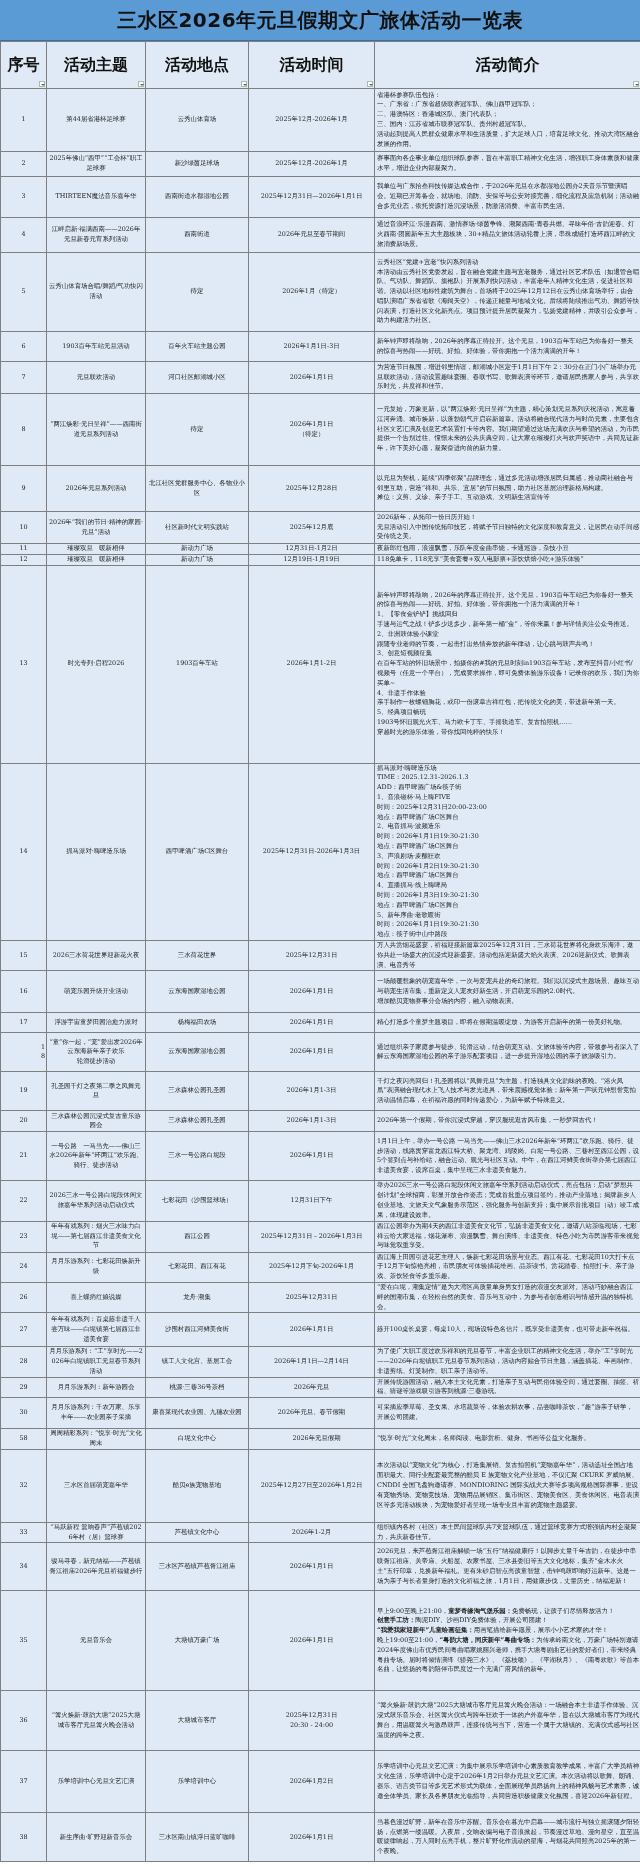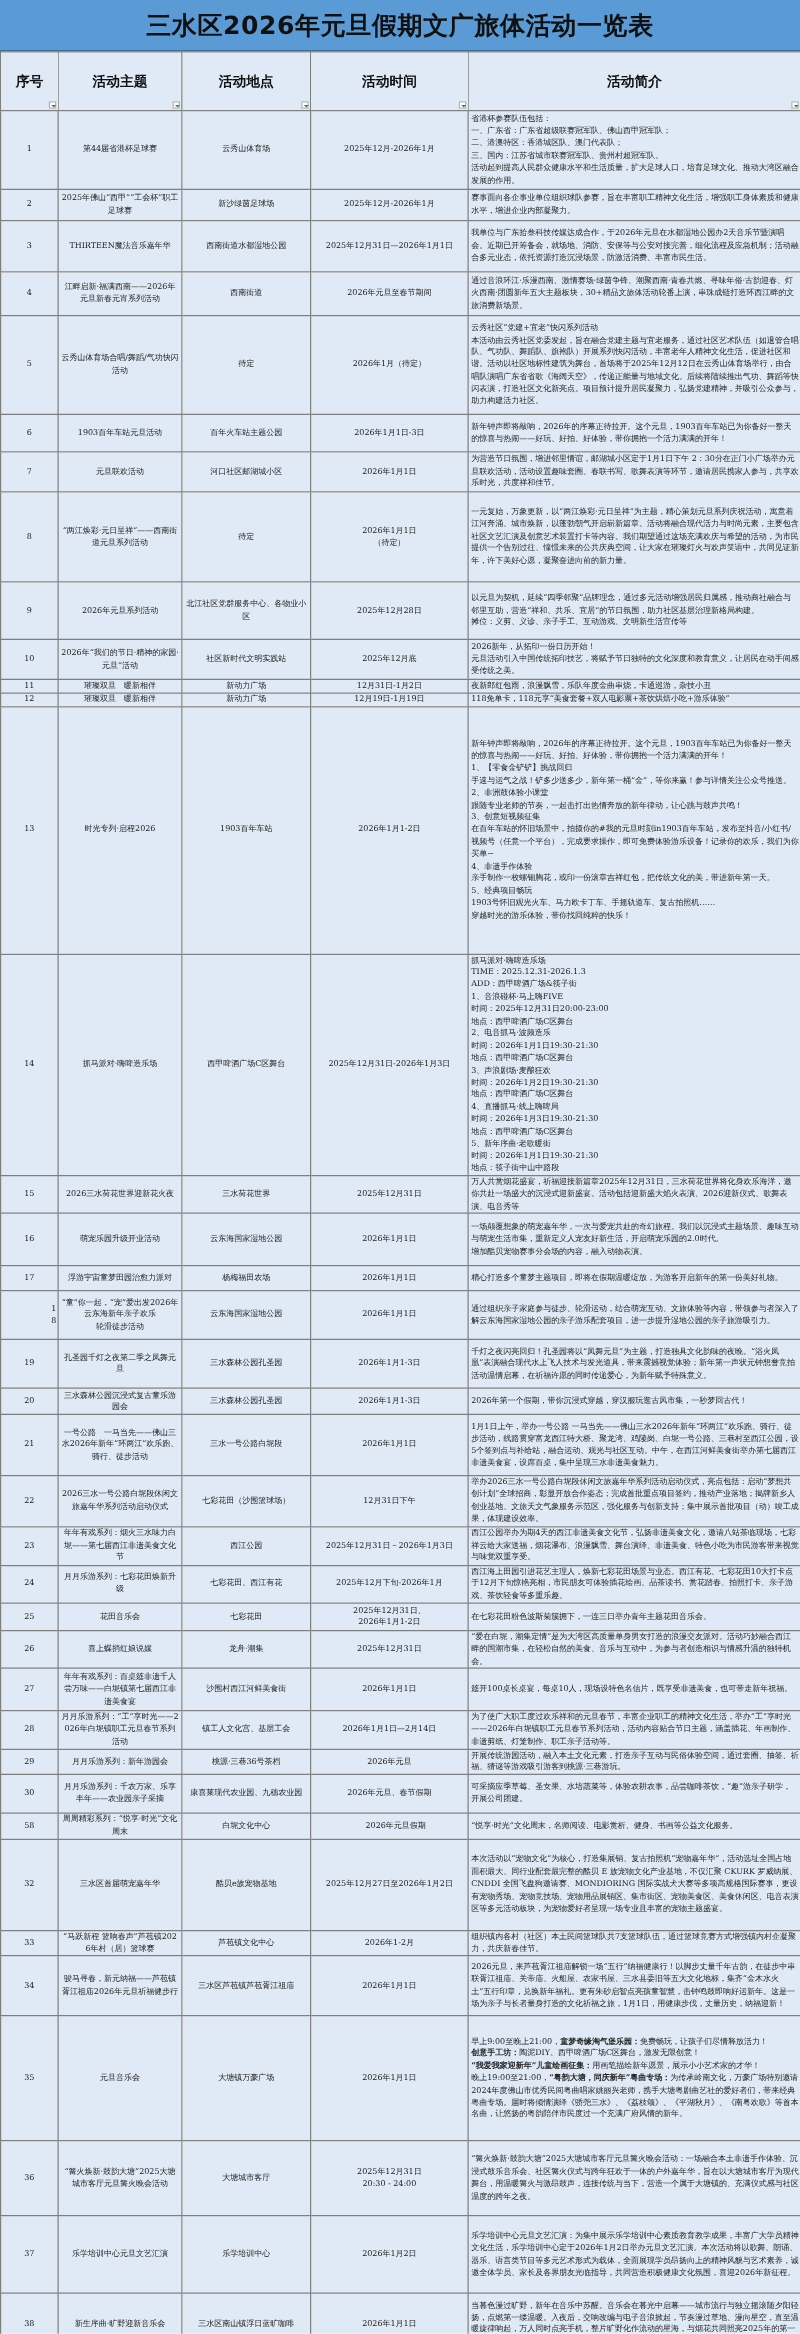--- a/index.html
+++ b/index.html
@@ -11,21 +11,21 @@
     font-family: "DejaVu Sans", "Liberation Sans", sans-serif;
     font-weight: bold; font-size: 20px; letter-spacing: 0.5px;
     border-bottom: 1px solid #3d6f9e;
     box-sizing: border-box;
   }
   table { border-collapse: collapse; table-layout: fixed; width: 640px; }
   col.c1 { width: 46px; } col.c2 { width: 99px; } col.c3 { width: 103px; } col.c4 { width: 126px; } col.c5 { width: 266px; }
   th {
     height: 46px; background: #dfeaf6; border: 1px solid #7f7f7f;
     font-family: "DejaVu Sans", "Liberation Sans", sans-serif;
-    font-weight: bold; font-size: 11px; color: #111; position: relative; padding: 0;
+    font-weight: bold; font-size: 16px; color: #111; position: relative; padding: 0;
   }
   th .filter {
     position: absolute; right: 1px; bottom: 1px; width: 6px; height: 6px;
     background: #fff; border: 1px solid #b5b5b5; box-sizing: border-box;
   }
   th .filter::after {
     content: ""; position: absolute; left: 0.5px; top: 1.5px;
     border-left: 2px solid transparent; border-right: 2px solid transparent; border-top: 2px solid #2e8b57;
   }
   td {
@@ -259,28 +259,20 @@
           <td class="c" style="white-space: pre-line;">2025年12月31日－2026年1月3日</td>
           <td class="desc">西江公园举办为期4天的西江非遗美食文化节，弘扬非遗美食文化，邀请八站茶临现场，七彩祥云给大家送福，烟花瀑布、浪漫飘雪、舞台演绎、非遗美食、特色小吃为市民游客带来视觉与味觉双重享受。</td>
         </tr>
         <tr style="height: 29px;">
           <td class="c" style="white-space: pre-line;">24</td>
           <td class="c" style="white-space: pre-line;">月月乐游系列：七彩花田焕新升级</td>
           <td class="c" style="white-space: pre-line;">七彩花田、西江有花</td>
           <td class="c" style="white-space: pre-line;">2025年12月下旬-2026年1月</td>
           <td class="desc">西江海上田园引进花艺主理人，焕新七彩花田场景与业态。西江有花、七彩花田10大打卡点于12月下旬惊艳亮相，市民朋友可体验插花绘画、品茶读书、赏花踏春、拍照打卡、亲子游戏、茶饮轻食等多重乐趣。</td>
         </tr>
-        <tr style="height: 22px;">
-          <td class="c" style="white-space: pre-line;">25</td>
-          <td class="c" style="white-space: pre-line;">花田音乐会</td>
-          <td class="c" style="white-space: pre-line;">七彩花田</td>
-          <td class="c" style="white-space: pre-line;">2025年12月31日、
-2026年1月1-2日</td>
-          <td class="desc">在七彩花田粉色波斯菊簇拥下，一连三日举办青年主题花田音乐会。</td>
-        </tr>
         <tr style="height: 25px;">
           <td class="c" style="white-space: pre-line;">26</td>
           <td class="c" style="white-space: pre-line;">喜上蝶捎红娘说媒</td>
           <td class="c" style="white-space: pre-line;">龙舟·潮集</td>
           <td class="c" style="white-space: pre-line;">2025年12月31日</td>
           <td class="desc">“爱在白坭，潮集定情”是为大湾区高质量单身男女打造的浪漫交友派对。活动巧妙融合西江畔的国潮市集，在轻松自然的美食、音乐与互动中，为参与者创造相识与情感升温的独特机会。</td>
         </tr>
         <tr style="height: 34px;">
           <td class="c" style="white-space: pre-line;">27</td>
           <td class="c" style="white-space: pre-line;">年年有戏系列：百桌筵非遗千人尝万味——白坭镇第七届西江非遗美食宴</td>
@@ -336,21 +328,21 @@
           <td class="c" style="white-space: pre-line;">三水区芦苞镇芦苞胥江祖庙</td>
           <td class="c" style="white-space: pre-line;">2026年1月1日</td>
           <td class="desc">2026元旦，来芦苞胥江祖庙解锁一场“五行”纳福健康行！以脚步丈量千年古韵，在徒步中串联胥江祖庙、关帝庙、火船屋、农家书屋、三水县委旧等五大文化地标，集齐“金木水火土”五行印章，兑换新年福礼。更有朱砂启智点亮孩童智慧，击钟鸣鼓即响好运新年。这是一场为亲子与长者量身打造的文化祈福之旅，1月1日，用健康步伐，丈量历史，纳福迎新！</td>
         </tr>
         <tr style="height: 100px;">
           <td class="c" style="white-space: pre-line;">35</td>
           <td class="c" style="white-space: pre-line;">元旦音乐会</td>
           <td class="c" style="white-space: pre-line;">大塘镇万豪广场</td>
           <td class="c" style="white-space: pre-line;">2026年1月1日</td>
           <td class="desc"><span>早上9:00至晚上21:00，</span><b>童梦奇缘淘气堡乐园：</b><span>免费畅玩，让孩子们尽情释放活力！
-</span><b>创意手工坊：</b><span>陶泥DIY、西甲啤酒广场C区舞台，激发无限创意！
+</span><b>创意手工坊：</b><span>陶泥DIY、沙画DIY免费体验，开展公司团建！
 </span><b>“我爱我家迎新年”儿童绘画征集：</b><span>用画笔描绘新年愿景，展示小小艺术家的才华！
 晚上19:00至21:00，</span><b>“粤韵大塘，同庆新年”粤曲专场：</b><span>为传承岭南文化，万豪广场特别邀请2024年度佛山市优秀民间粤曲唱家姚丽兴老师，携手大塘粤剧曲艺社的爱好者们，带来经典粤曲专场。届时将倾情演绎《骄尧三水》、《荔枝颂》、《平湖秋月》、《南粤欢歌》等首本名曲，让悠扬的粤韵陪伴市民度过一个充满广府风情的新年。</span></td>
         </tr>
         <tr style="height: 60px;">
           <td class="c" style="white-space: pre-line;">36</td>
           <td class="c" style="white-space: pre-line;">“篝火焕新·鼓韵大塘”2025大塘城市客厅元旦篝火晚会活动</td>
           <td class="c" style="white-space: pre-line;">大塘城市客厅</td>
           <td class="c" style="white-space: pre-line;">2025年12月31日
 20:30 - 24:00</td>
           <td class="desc">“篝火焕新·鼓韵大塘”2025大塘城市客厅元旦篝火晚会活动：一场融合本土非遗手作体验、沉浸式鼓乐音乐会、社区篝火仪式与跨年狂欢于一体的户外嘉年华，旨在以大塘城市客厅为现代舞台，用温暖篝火与激昂鼓声，连接传统与当下，营造一个属于大塘镇的、充满仪式感与社区温度的跨年之夜。</td>

